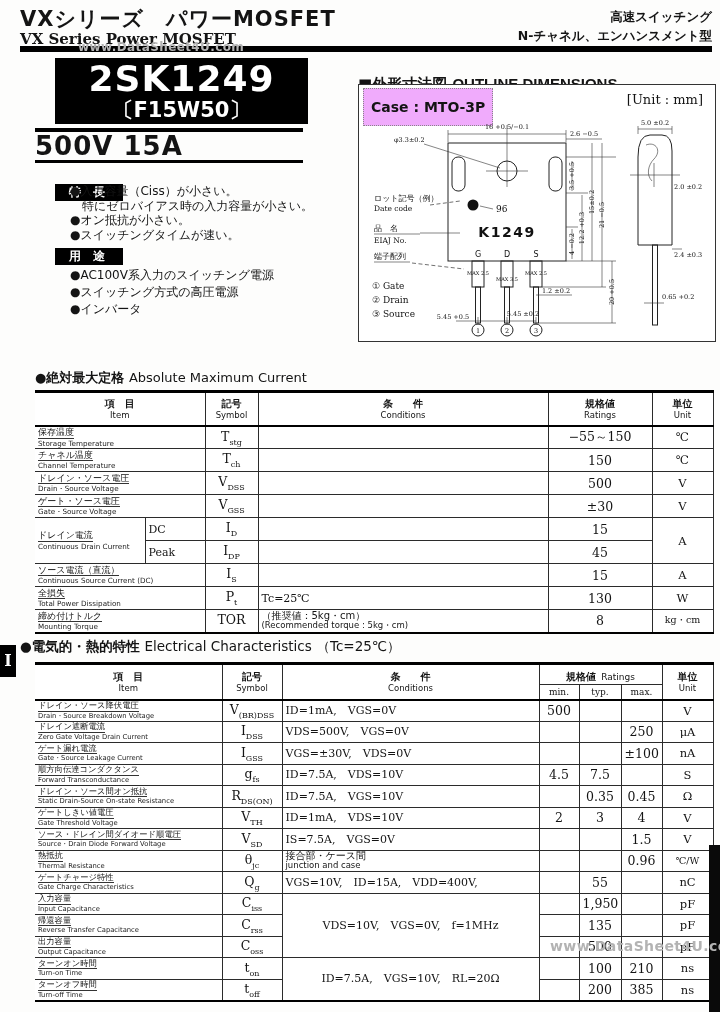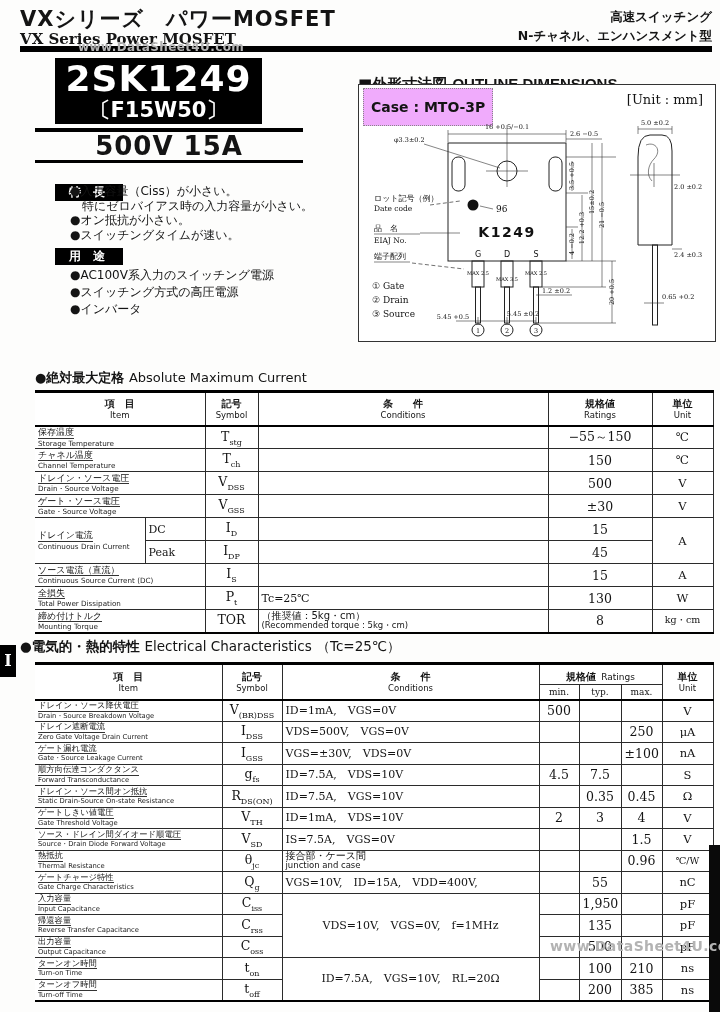--- a/index.html
+++ b/index.html
@@ -14,27 +14,27 @@
             font-family:"DejaVu Serif",serif;font-size:16px;font-weight:bold;text-align:center;line-height:32px;z-index:4;}
   .scan-band{position:absolute;right:0;top:845px;width:11px;height:167px;background:#0a0a0a;z-index:4;}
 
   
   .h-jp{position:absolute;left:20px;top:5px;font-size:21px;font-weight:bold;letter-spacing:1px;}
   .h-en{position:absolute;left:20px;top:30px;font-size:15px;font-weight:bold;font-family:"DejaVu Serif",serif;}
   .h-right{position:absolute;right:8px;top:7px;text-align:right;font-size:12.5px;font-weight:bold;line-height:1.55;}
   .h-bar{position:absolute;left:20px;top:46px;width:692px;height:6px;background:#000;}
 
   
-  .part-box{position:absolute;left:55px;top:58px;width:207px;height:66px;background:#000;color:#fff;text-align:center;}
+  .part-box{position:absolute;left:55px;top:58px;width:253px;height:66px;background:#000;color:#fff;text-align:center;}
   .pn{font-size:36px;font-weight:bold;line-height:40px;margin-top:1px;letter-spacing:1px;}
   .ps{font-size:21px;font-weight:bold;line-height:23px;}
   .rule{position:absolute;left:35px;width:268px;background:#000;}
   .r1{top:128px;height:4px;}
   .r2{top:160px;height:3px;}
-  .vrating{position:absolute;left:35px;top:131px;width:268px;text-align:center;font-size:26px;font-weight:bold;letter-spacing:1px;}
+  .vrating{position:absolute;left:35px;top:131px;width:268px;text-align:left;font-size:26px;font-weight:bold;letter-spacing:1px;}
   .blk-label{position:absolute;left:55px;width:68px;height:17px;background:#000;color:#fff;font-size:12px;font-weight:bold;
              text-align:center;line-height:17px;letter-spacing:4px;}
   .feat-label{top:184px;}
   .app-label{top:248px;}
   .blist{position:absolute;left:70px;font-size:12px;}
   .feat-list{top:184px;line-height:14.5px;width:300px;}
   .app-list{top:267px;line-height:17px;width:300px;}
 
   
   .ol-head{position:absolute;left:358px;top:75px;font-size:15px;font-weight:bold;}

